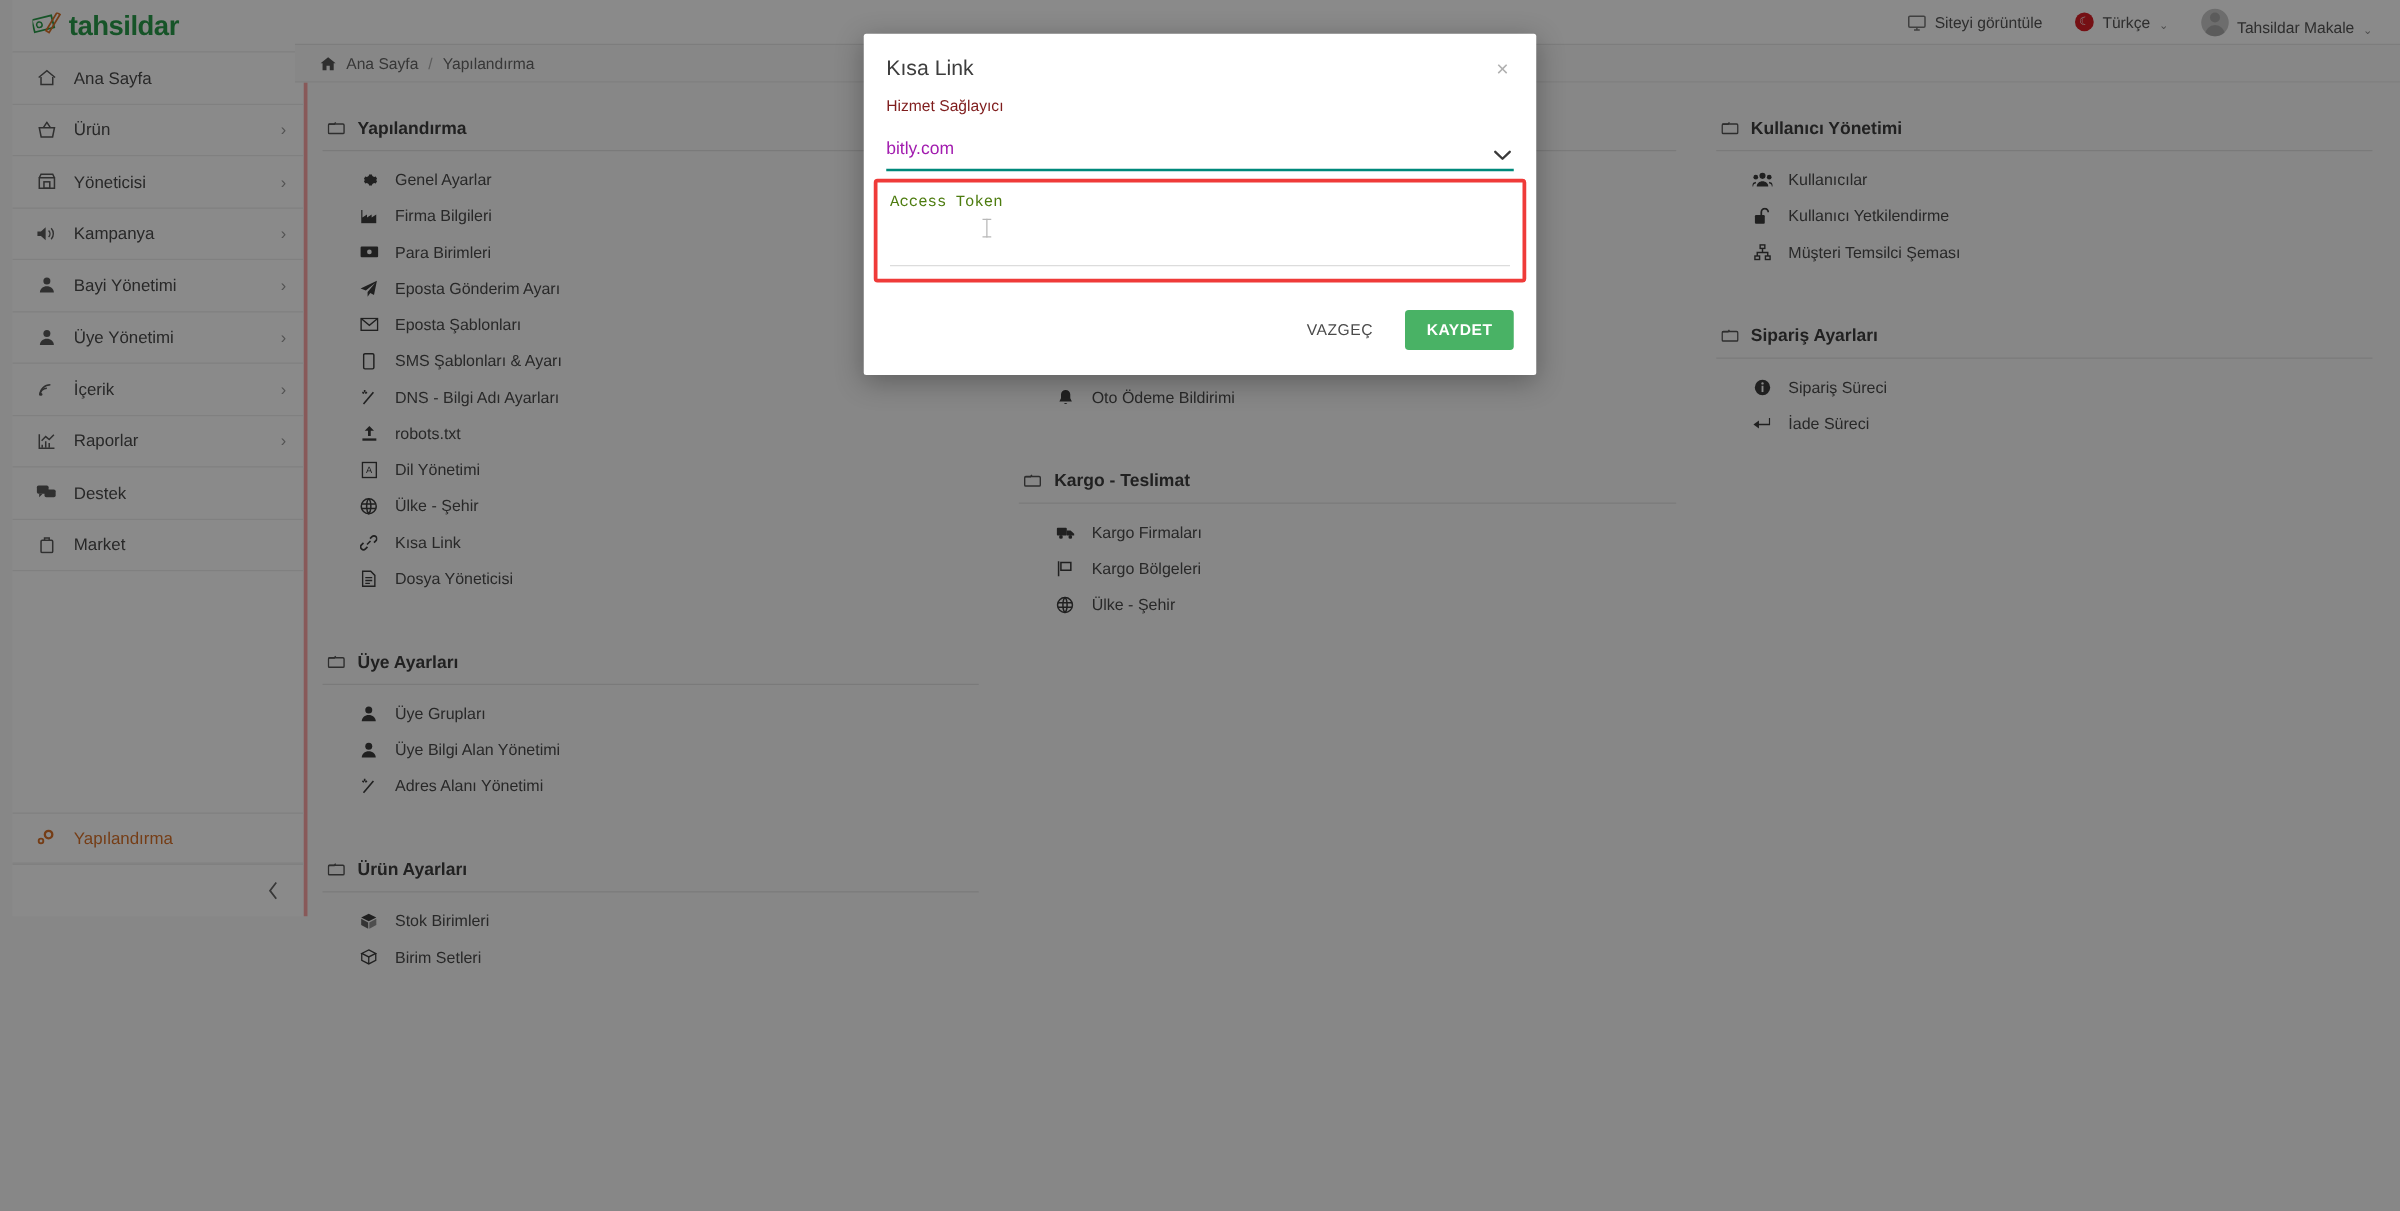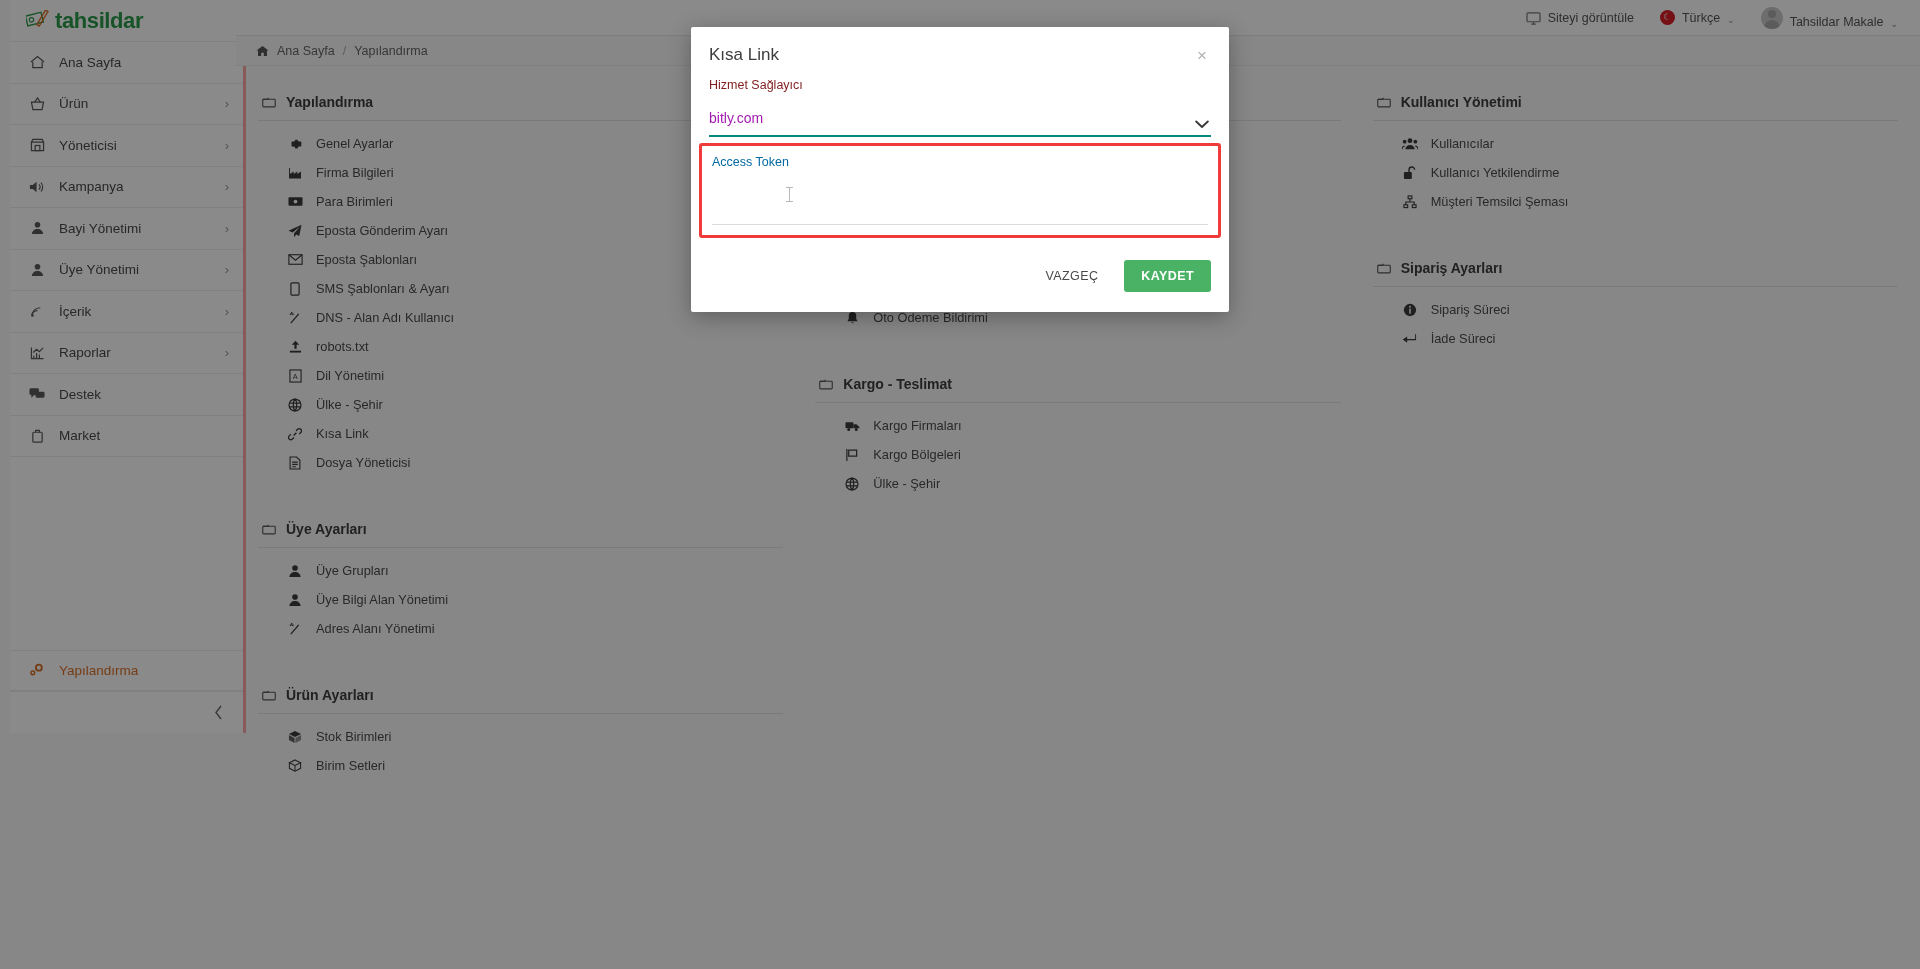--- a/index.html
+++ b/index.html
@@ -149,21 +149,21 @@
   }
   .select-field .sel-arrow {
     position: absolute; right: 2px; bottom: 8px; color: #3a3a3a;
     font-size: 12px; pointer-events: none; display: flex;
   }
 
   .token-box {
     border: 3px solid #ef3b39; border-radius: 3px;
     margin: 6px -10px 0 -10px; padding: 9px 10px 10px 10px;
   }
-  .token-label { font-size: 12.5px; color: #0369a1; margin-bottom: 12px; }
+  .token-label { font-size: 12.5px; color: #4d7c0f; margin-bottom: 0; font-family: Liberation Mono, monospace; }
   .token-input-row { position: relative; height: 44px; }
   .token-input {
     width: 100%; height: 100%; border: none; outline: none;
     border-bottom: 1px solid #dcdcdc; background: transparent;
     font-family: "Liberation Sans", sans-serif; font-size: 13px; color: #3a3a3a;
     padding: 0 0 4px 0;
   }
   .caret-beam {
     position: absolute; left: 77px; top: 6px; width: 1px; height: 15px;
     background: #b8b8b8;
@@ -437,21 +437,21 @@
                 </span>
               <span>SMS Şablonları &amp; Ayarı</span>
             </div>
             <div class="link-item">
               <span class="li-ico">
                   <svg width="14" height="14" viewBox="0 0 15 15" fill="none" stroke="currentColor" stroke-width="1.4">
                     <path d="M3 13 L11.5 3"></path>
                     <path d="M2 3 l1.5 1M4 1 l0 2M6 3 l-1.5 1"></path>
                   </svg>
                 </span>
-              <span>DNS - Alan Adı Kullanıcı</span>
+              <span>DNS - Bilgi Adı Ayarları</span>
             </div>
             <div class="link-item">
               <span class="li-ico">
                   <svg width="13" height="14" viewBox="0 0 14 15" fill="currentColor">
                     <path d="M7 0.8 L11 5 H8.2 V9.5 H5.8 V5 H3 Z"></path>
                     <rect x="1" y="11.5" width="12" height="2"></rect>
                   </svg>
                 </span>
               <span>robots.txt</span>
             </div>

